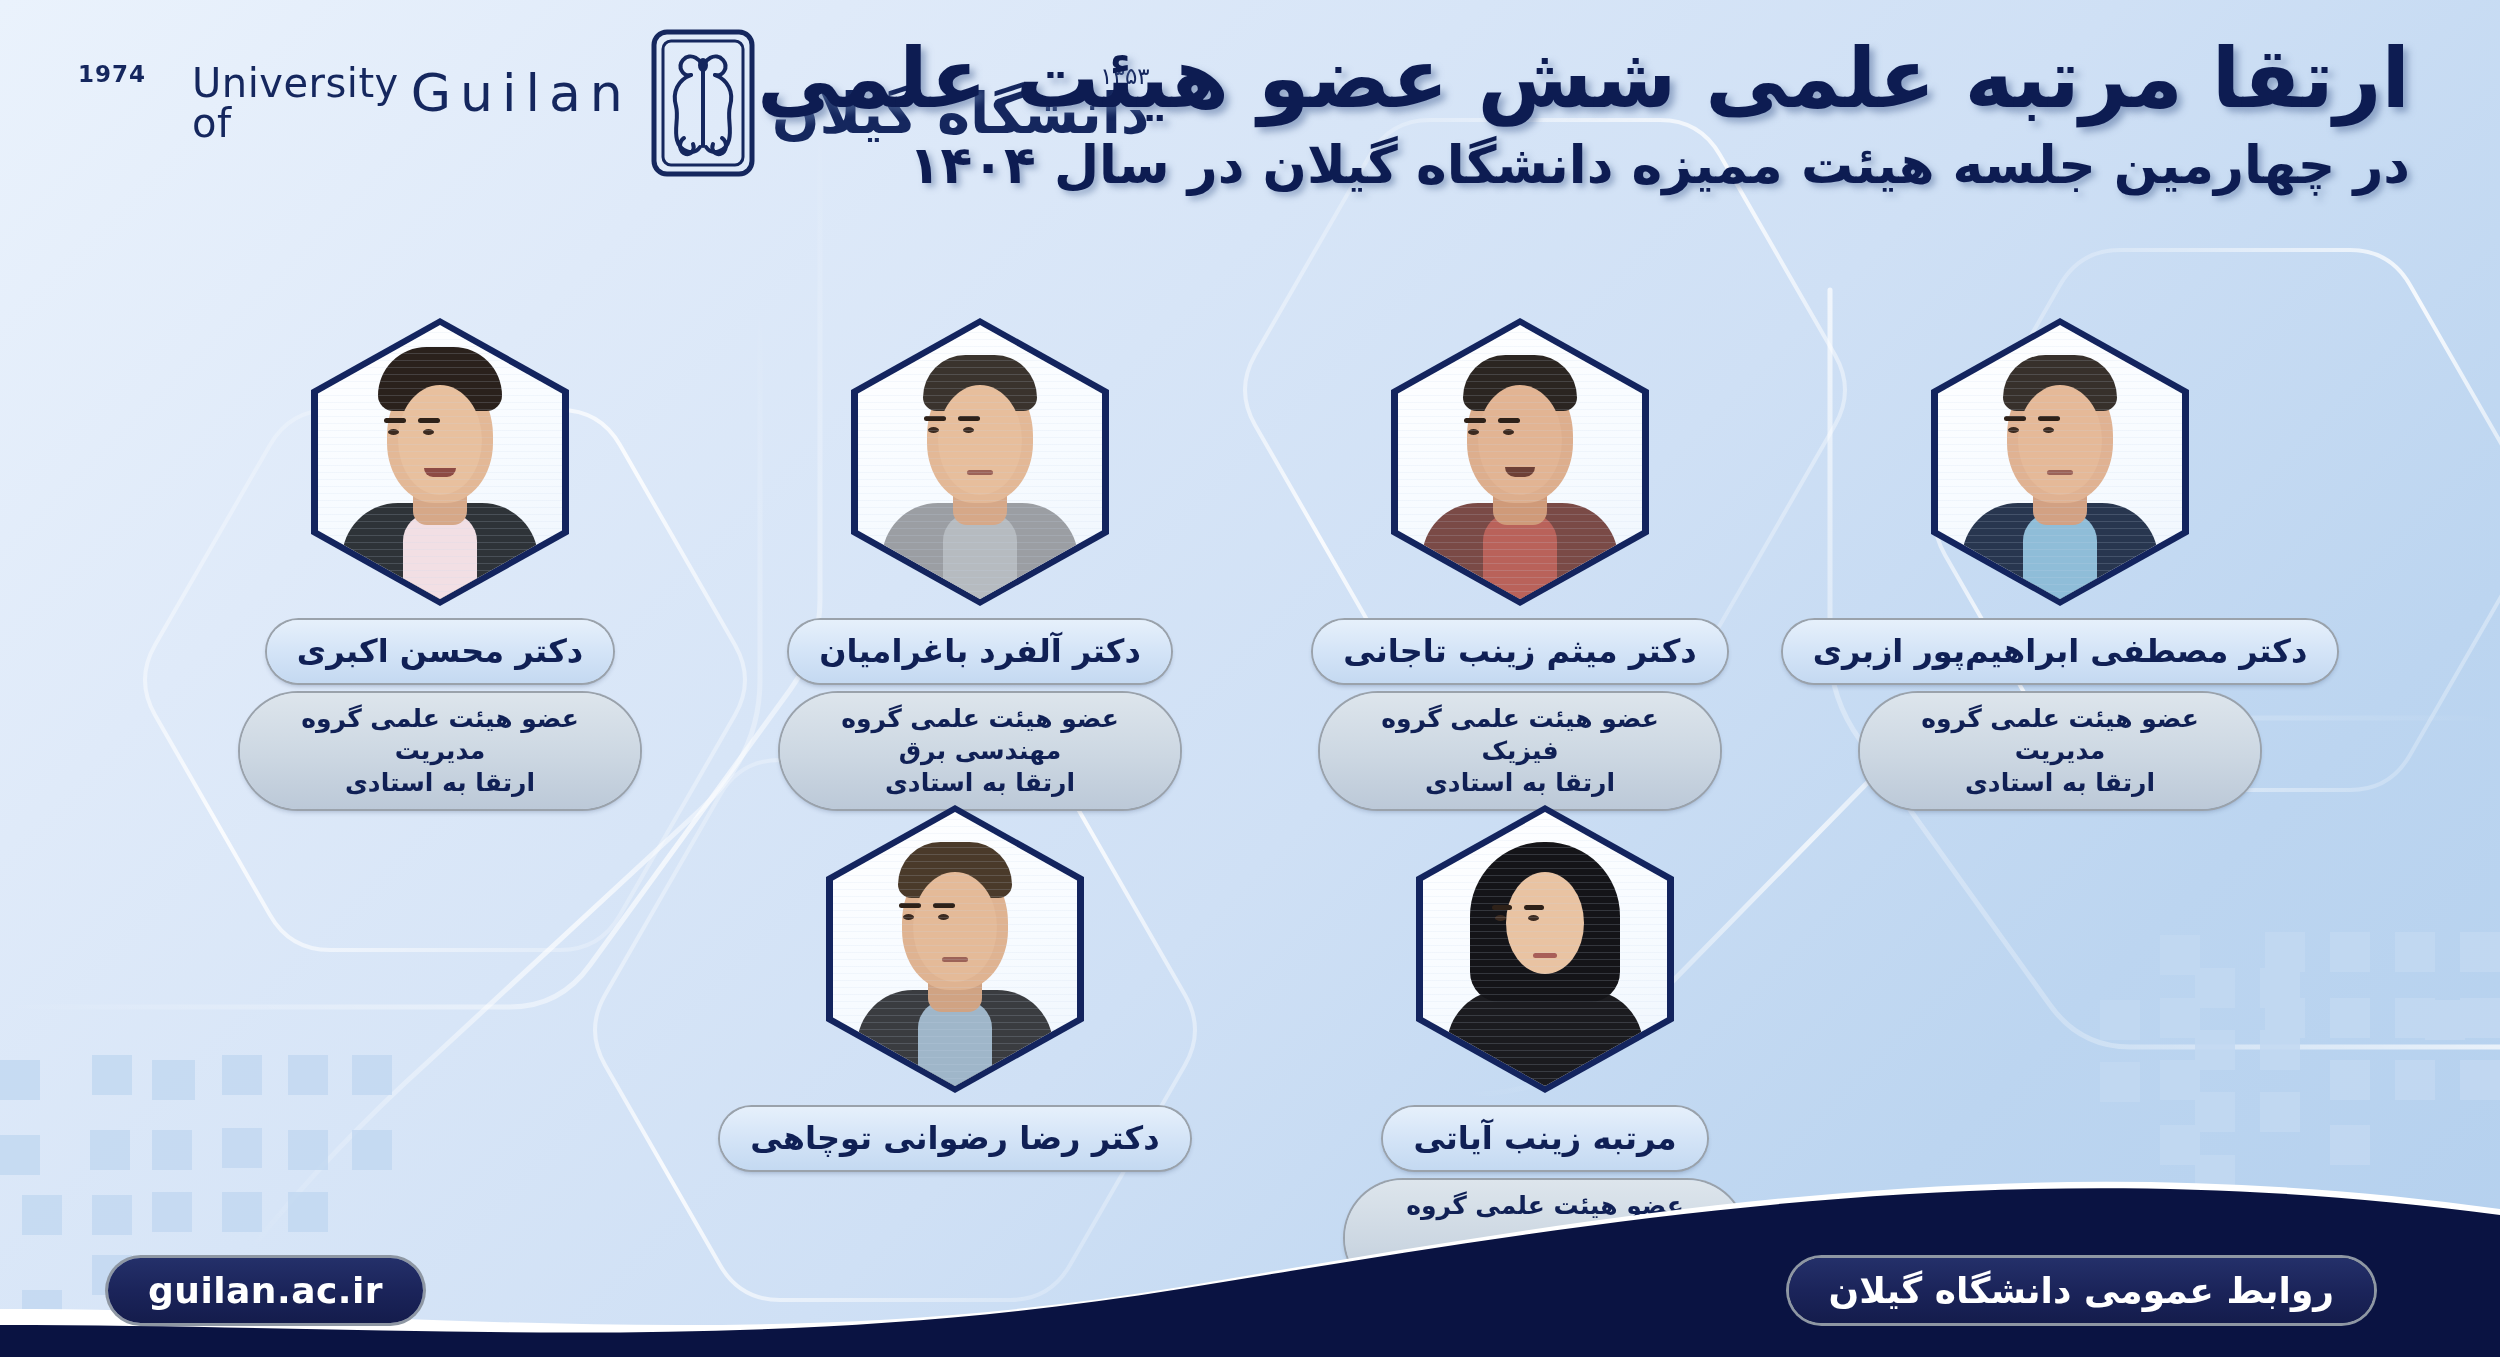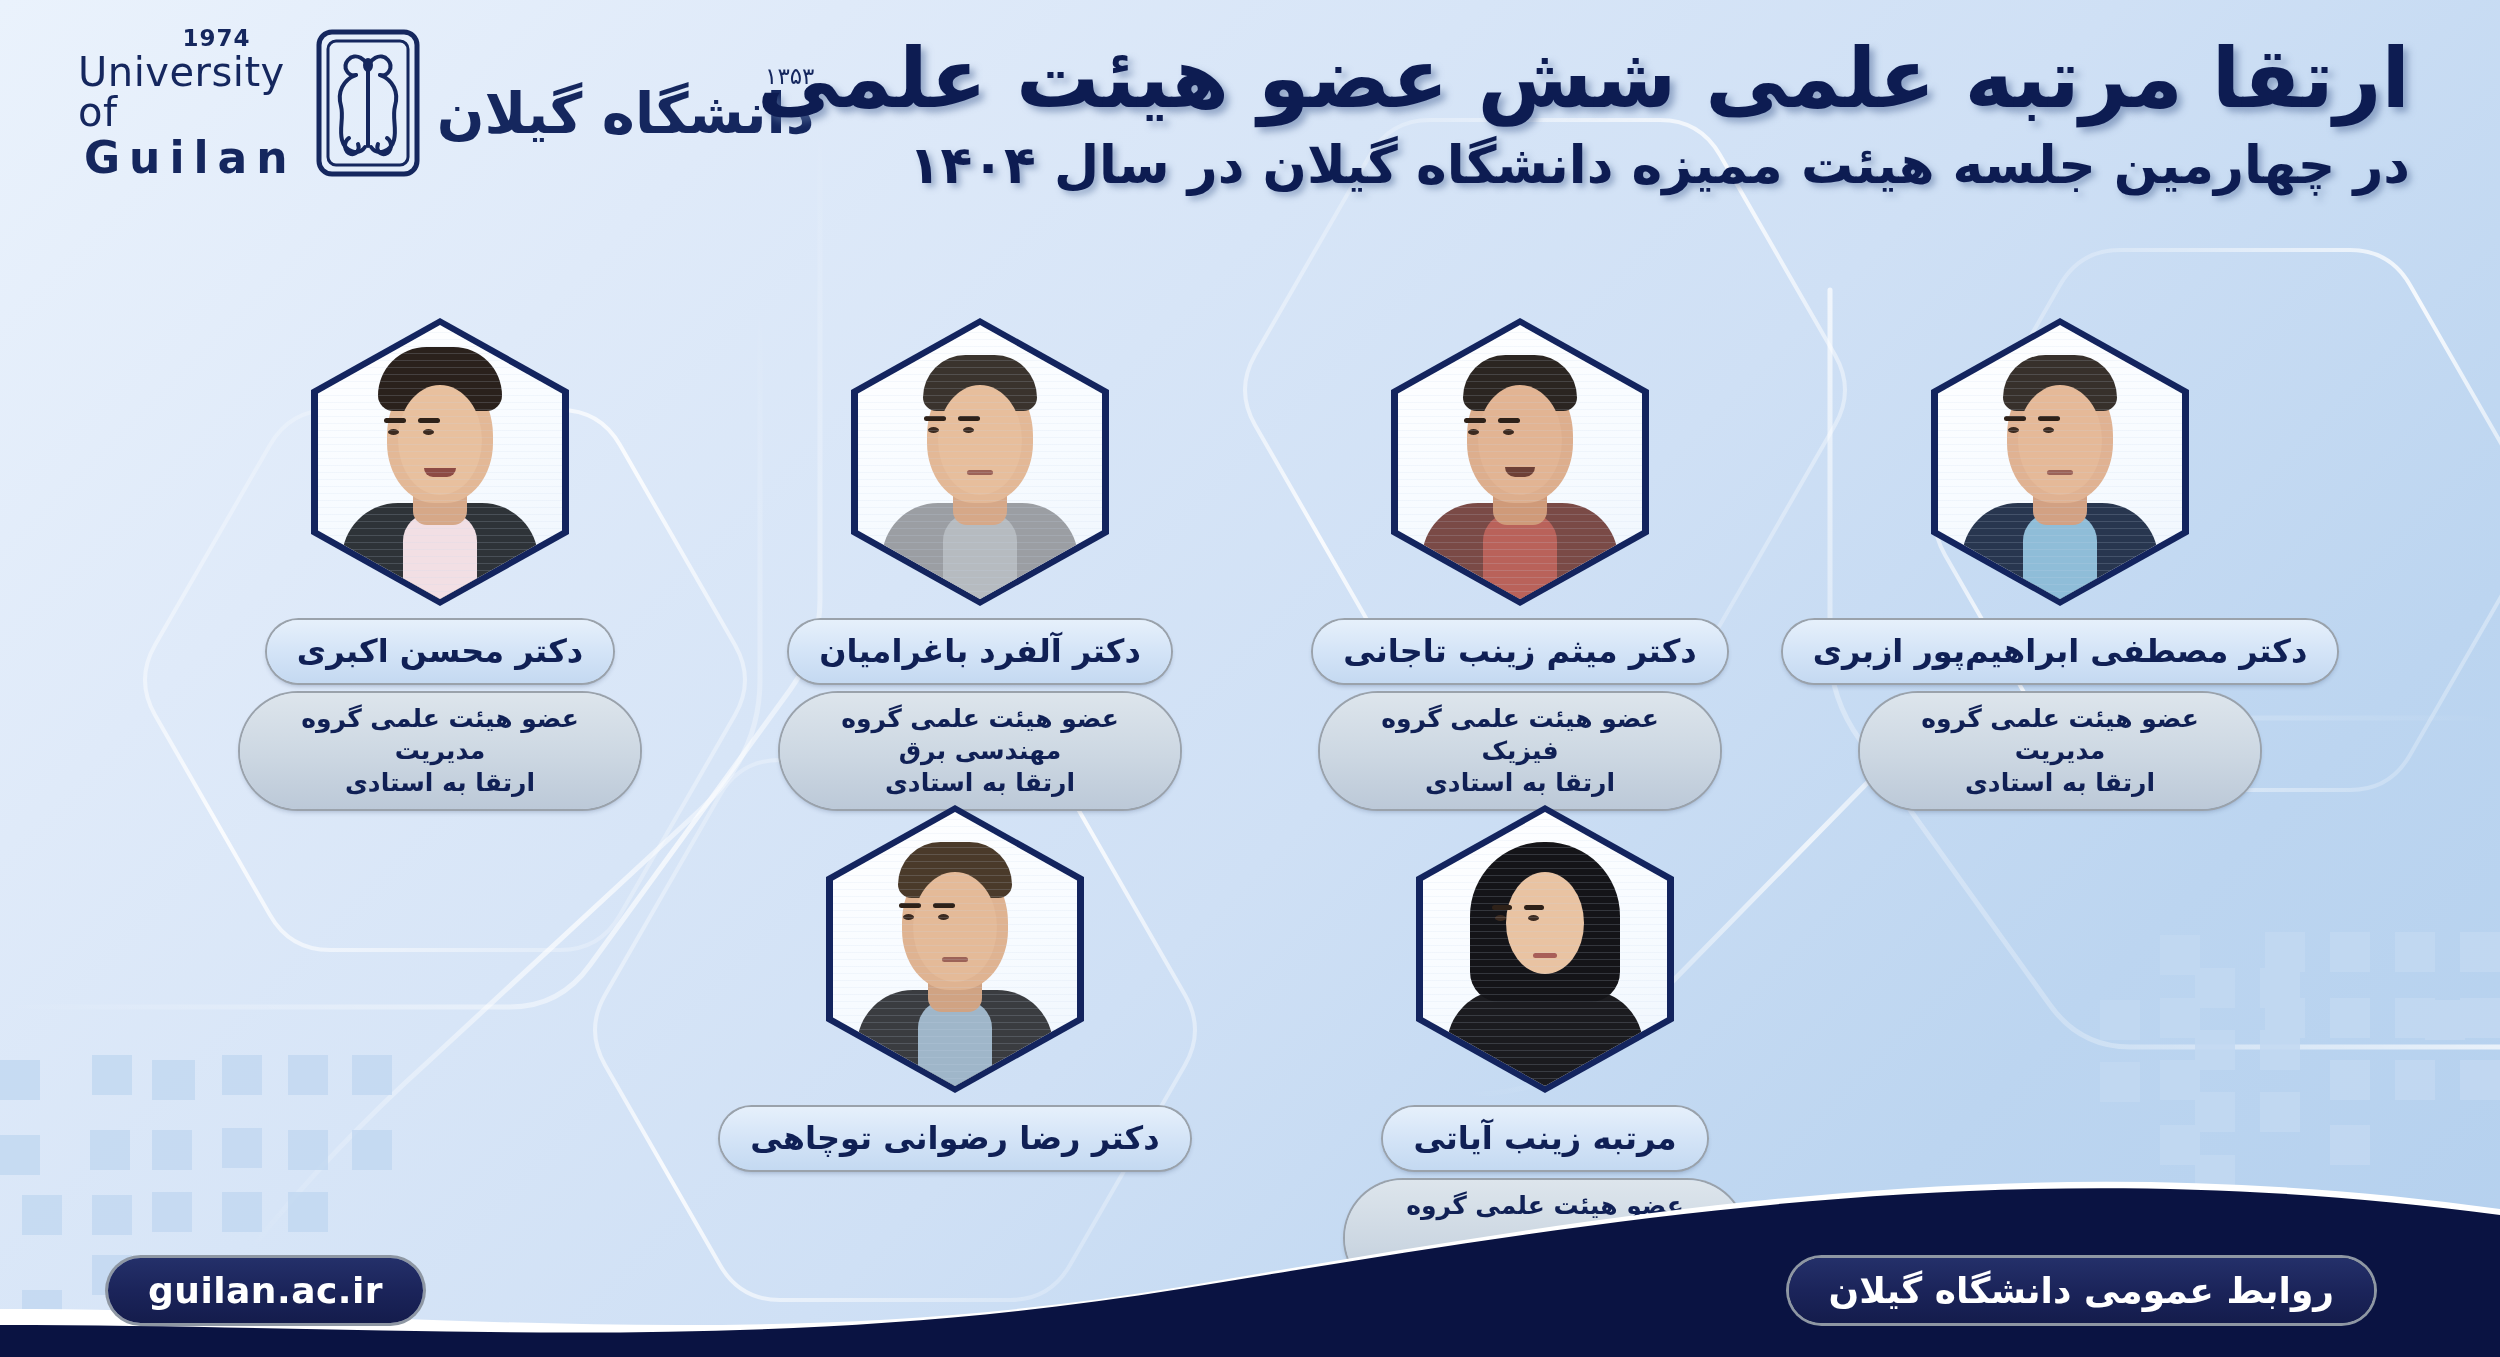--- a/index.html
+++ b/index.html
@@ -24,32 +24,32 @@
 
   
   .logo-wrap {
     position:absolute;
     left:78px; top:28px;
     width:720px; height:150px;
     display:flex; align-items:center; justify-content:flex-start;
     direction:ltr;
   }
   .logo-en {
-    display:flex; flex-direction:column; align-items:flex-end;
+    display:flex; align-items:flex-start;
     color:#15275e; line-height:1;
     margin-right:8px;
   }
   .logo-year {
     font-size:23px; font-weight:bold; letter-spacing:1px;
     margin-bottom:2px; margin-right:46px;
   }
   .logo-uni { font-size:40px; font-weight:normal; letter-spacing:.5px; }
   .logo-guilan {
-    font-size:44px; font-weight:bold; letter-spacing:9px;
-    margin-top:4px; margin-left:6px;
+    font-size:52px; font-weight:normal; letter-spacing:9px;
+    margin-top:4px; margin-left:12px;
   }
   .logo-mark {
     width:106px; height:150px;
     position:relative;
     margin:0 10px;
   }
   .logo-fa {
     display:flex; flex-direction:column; align-items:flex-start;
     direction:rtl; color:#15275e; margin-left:6px;
   }

